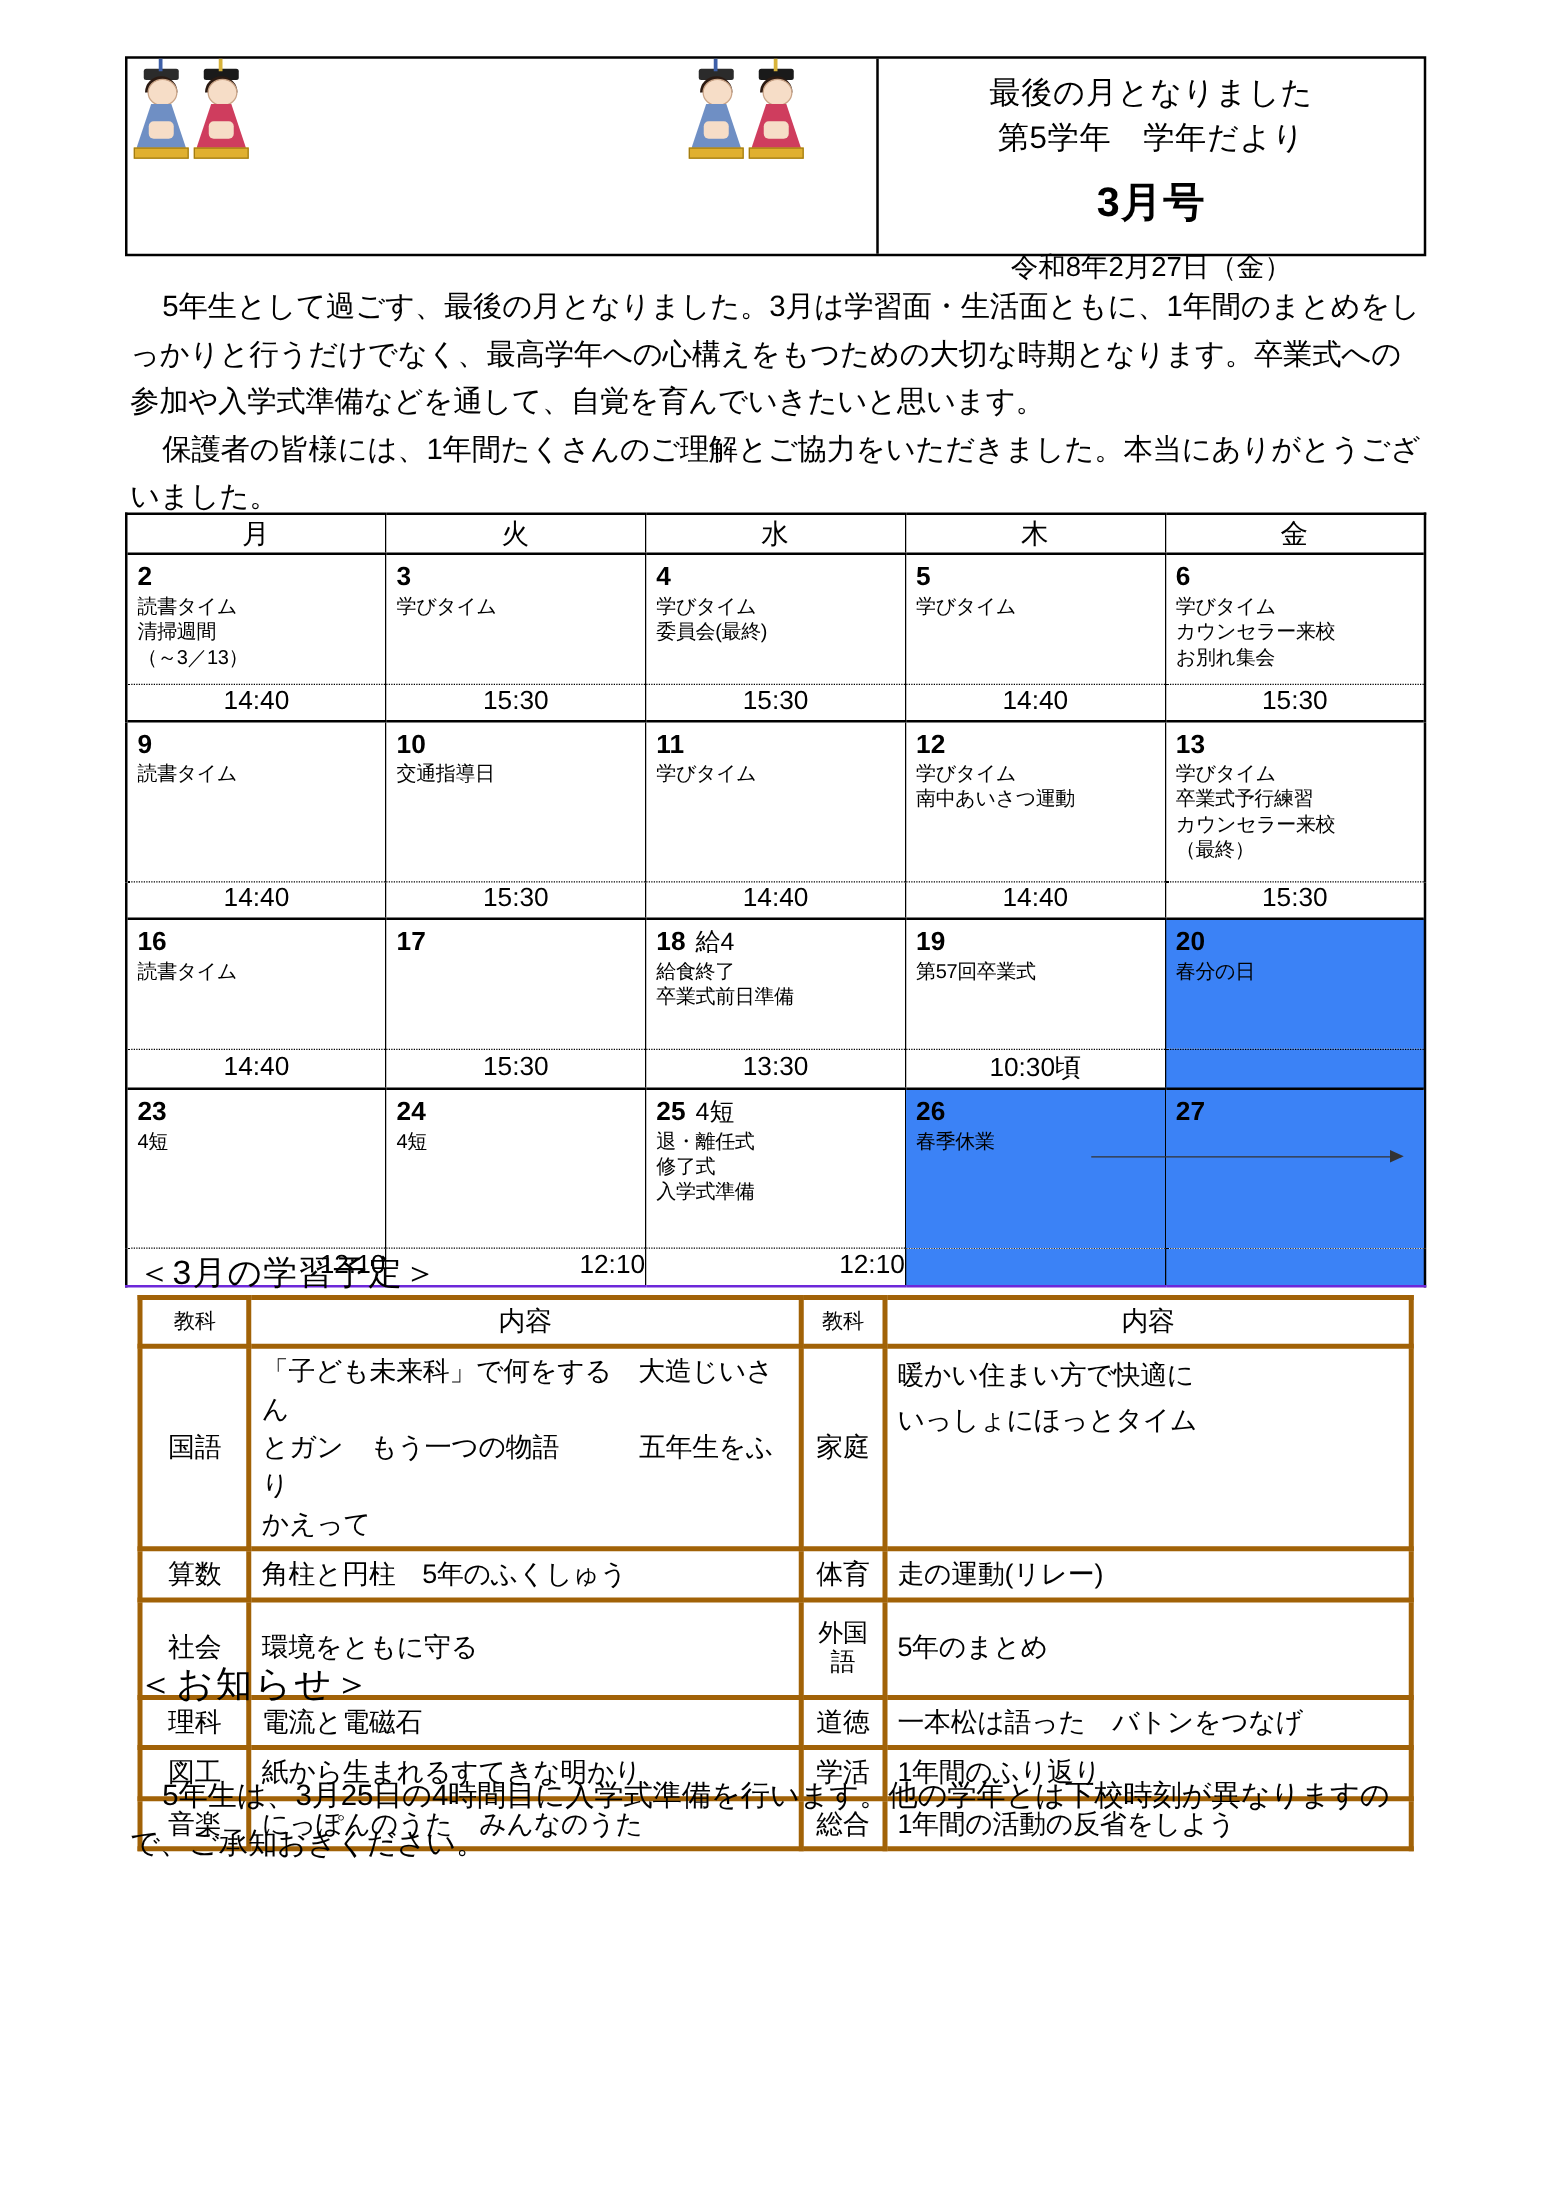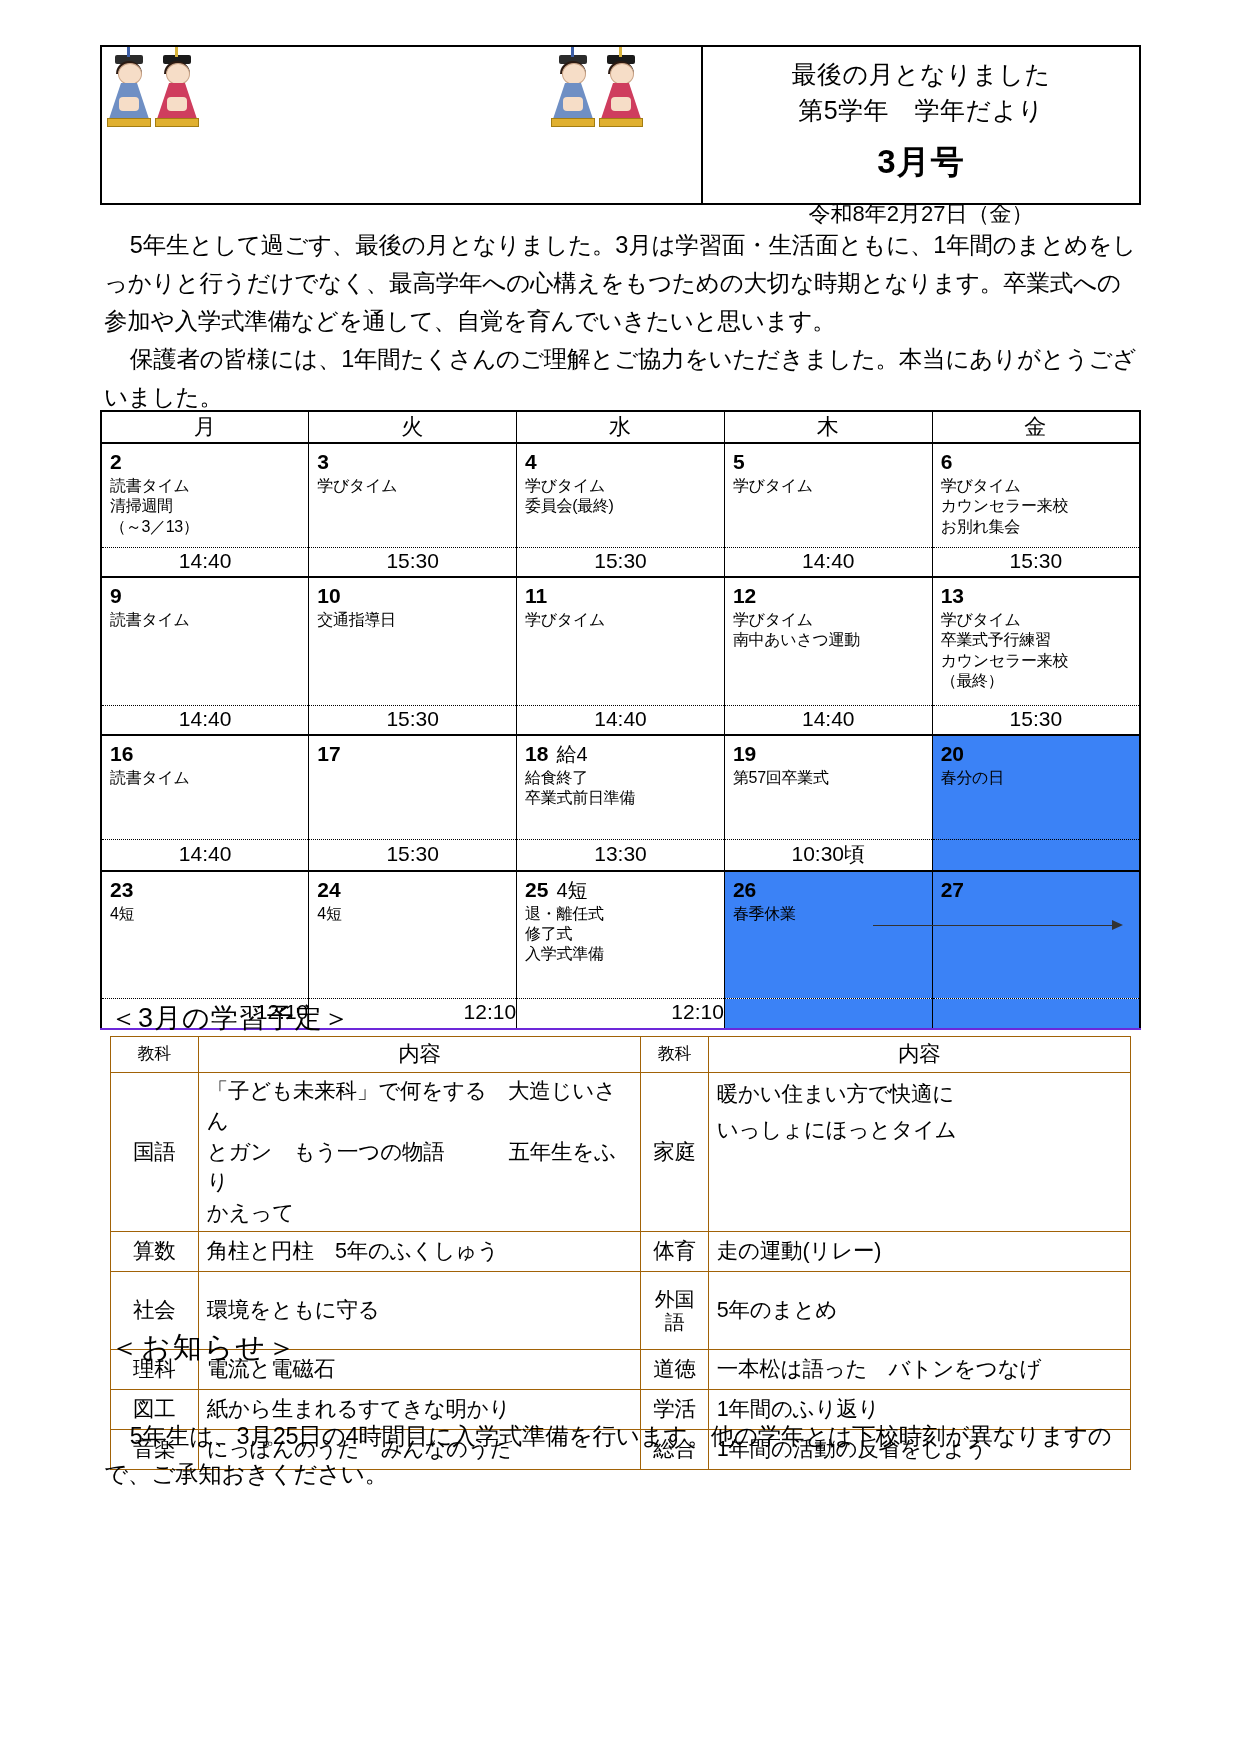--- a/index.html
+++ b/index.html
@@ -286,21 +286,21 @@
   }
   .study-table {
     position: absolute;
     left: 110px;
     top: 1036px;
     width: 1021px;
     border-collapse: collapse;
     table-layout: fixed;
   }
   .study-table td, .study-table th {
-    border: 1px solid #a16207;
+    border: 4px solid #a16207;
     box-sizing: border-box;
     font-weight: normal;
     padding: 3px 8px;
     font-size: 21.5px;
     line-height: 1.42;
     letter-spacing: -0.2px;
   }
   .study-table .subj {
     text-align: center;
     font-size: 21.5px;

